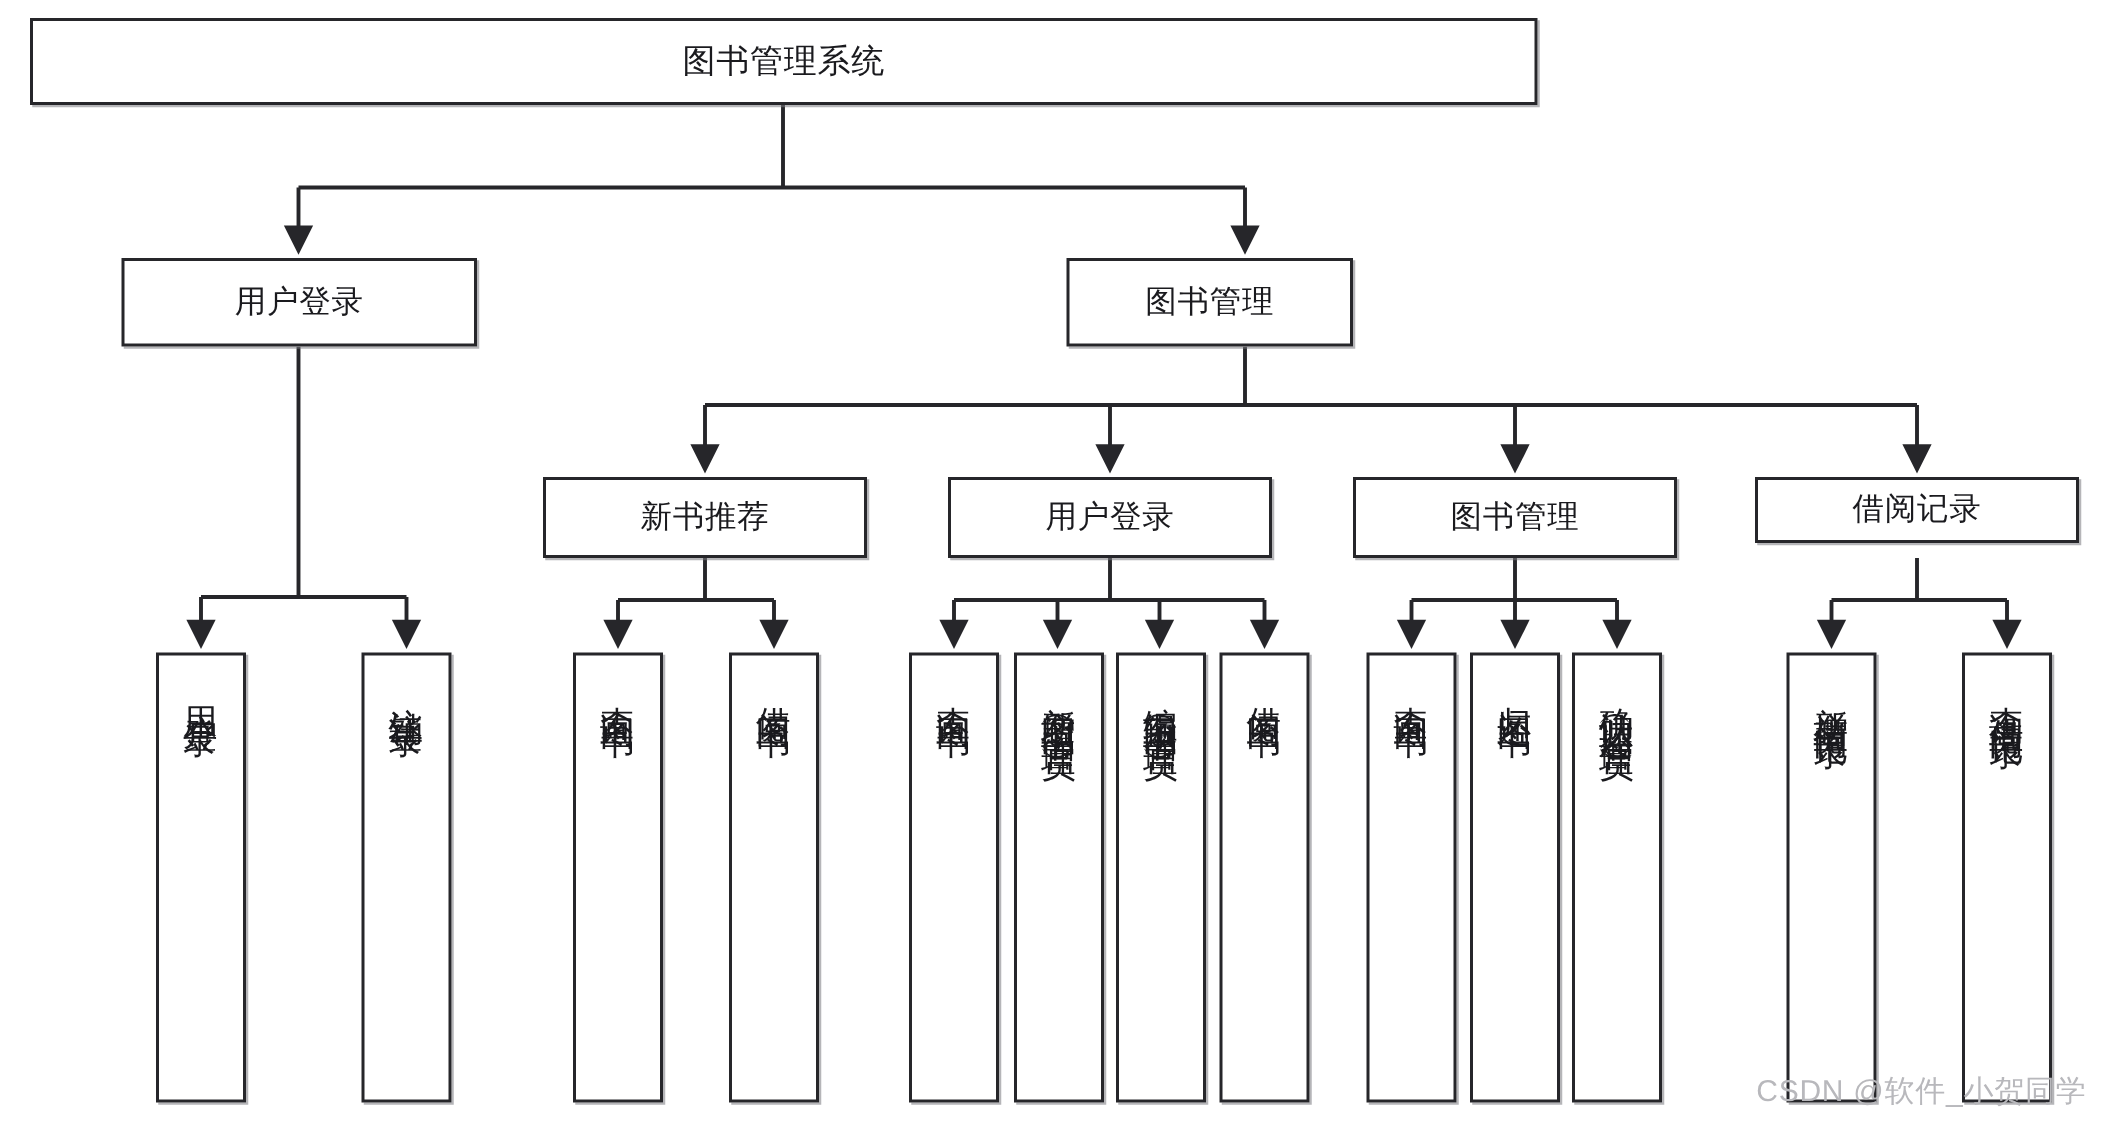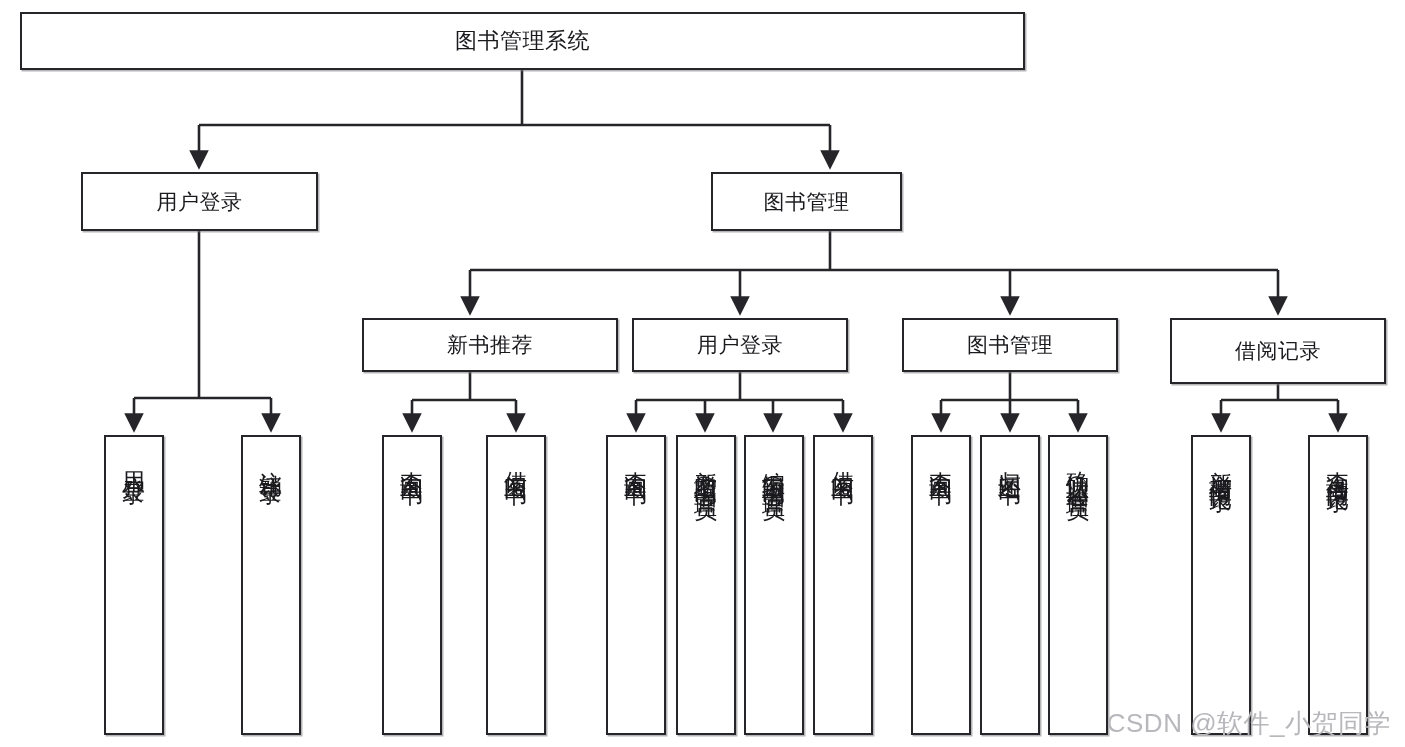--- a/index.html
+++ b/index.html
@@ -51,21 +51,21 @@
     text-orientation:upright;
     font-size:23px;
     line-height:1.22;
     letter-spacing:4px;
     white-space:normal;
     max-height:285px;
   }
   #watermark{
     position:absolute;
     right:14px;bottom:6px;
-    font-size:26px;
+    font-size:20px;
     color:#b8b8bc;
     letter-spacing:0.5px;
     z-index:5;
     white-space:nowrap;
     font-family:"Liberation Sans","DejaVu Sans",sans-serif;
   }
 </style>
 </head>
 <body>
 
@@ -125,30 +125,30 @@
     <span class="label">图书管理系统</span>
   </div>
 
   <div class="node horiz" style="left:81px;top:172px;width:237px;height:59px;">
     <span class="label">用户登录</span>
   </div>
   <div class="node horiz" style="left:711px;top:172px;width:191px;height:59px;">
     <span class="label">图书管理</span>
   </div>
 
-  <div class="node horiz" style="left:362px;top:318px;width:256px;height:54px;">
+  <div class="node horiz" style="left:362px;top:318px;width:216px;height:54px;">
     <span class="label">新书推荐</span>
   </div>
   <div class="node horiz" style="left:632px;top:318px;width:216px;height:54px;">
     <span class="label">用户登录</span>
   </div>
   <div class="node horiz" style="left:902px;top:318px;width:216px;height:54px;">
     <span class="label">图书管理</span>
   </div>
-  <div class="node horiz" style="left:1170px;top:318px;width:216px;height:66px;">
+  <div class="node horiz" style="left:1170px;top:318px;width:216px;height:44px;">
     <span class="label">借阅记录</span>
   </div>
 
   <div class="node vert" style="left:104px;top:435px;width:60px;height:300px;">
     <span class="label">用户登录</span>
   </div>
   <div class="node vert" style="left:241px;top:435px;width:60px;height:300px;">
     <span class="label">注销登录</span>
   </div>
 

